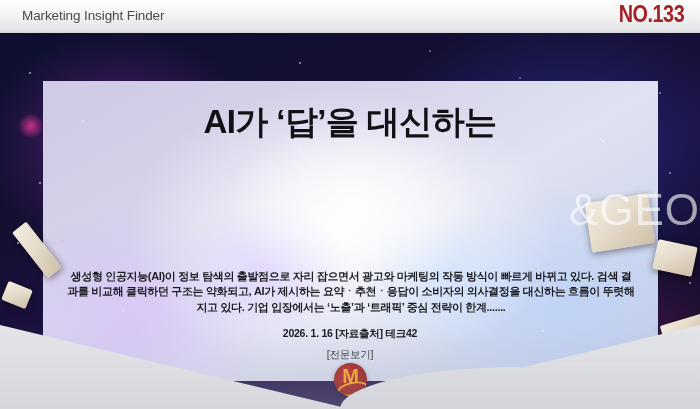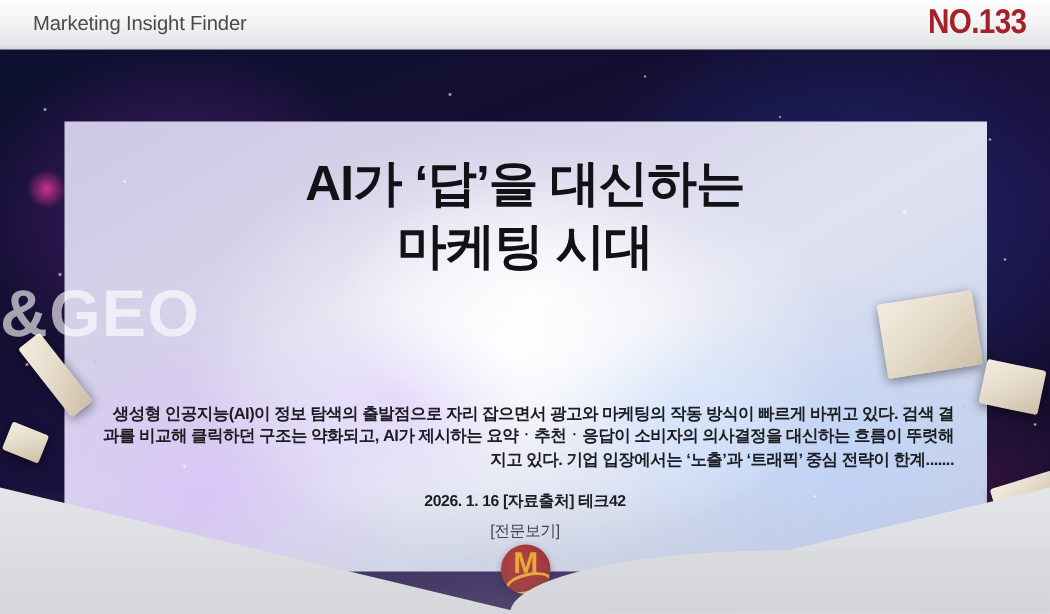--- a/index.html
+++ b/index.html
@@ -147,23 +147,23 @@
       radial-gradient(1.2px 1.2px at 330px 280px, rgba(255,255,255,0.8), transparent),
       radial-gradient(1.6px 1.6px at 600px 190px, rgba(160,210,255,0.9), transparent),
       radial-gradient(1.4px 1.4px at 20px 160px, rgba(200,170,255,0.85), transparent);
   }
 
   
   .watermark {
     position: absolute;
     left: 0; right: 0;
     top: 152px;
-    text-align: left;
+    text-align: right;
     font-size: 44px;
-    font-weight: bold;
+    font-weight: normal;
     letter-spacing: 1px;
     color: rgba(255,255,255,0.62);
     pointer-events: none;
   }
 
   
   .title-wrap {
     position: absolute;
     left: 0; right: 0;
     top: 68px;
@@ -182,21 +182,21 @@
   .body-copy {
     position: absolute;
     left: 66px;
     top: 236px;
     width: 570px;
     font-size: 11px;
     line-height: 15.3px;
     font-weight: bold;
     color: #1c1d22;
     letter-spacing: -0.35px;
-    text-align: right;
+    text-align: center;
   }
 
   
   .meta-line {
     position: absolute;
     left: 0; right: 0;
     top: 294px;
     text-align: center;
     font-size: 10.5px;
     font-weight: bold;
@@ -315,21 +315,20 @@
     <div class="sheet s3"></div>
     <div class="sheet s5"></div>
     <div class="sheet s6"></div>
     <div class="sheet s7"></div>
     <div class="sheet s8"></div>
 
     <div class="watermark">&amp;GEO</div>
 
     <div class="title-wrap">
       <div class="title-line">AI가 ‘답’을 대신하는</div>
-      <div class="title-line">마케팅 시대</div>
     </div>
 
     <div class="body-copy">생성형 인공지능(AI)이 정보 탐색의 출발점으로 자리 잡으면서 광고와 마케팅의 작동 방식이 빠르게 바뀌고 있다. 검색 결과를 비교해 클릭하던 구조는 약화되고, AI가 제시하는 요약ㆍ추천ㆍ응답이 소비자의 의사결정을 대신하는 흐름이 뚜렷해지고 있다. 기업 입장에서는 ‘노출’과 ‘트래픽’ 중심 전략이 한계.......</div>
 
     <div class="meta-line">2026. 1. 16 [자료출처] 테크42</div>
     <div class="read-more">
       <span>[전문보기]</span>
     </div>
 
     <div class="logo">

